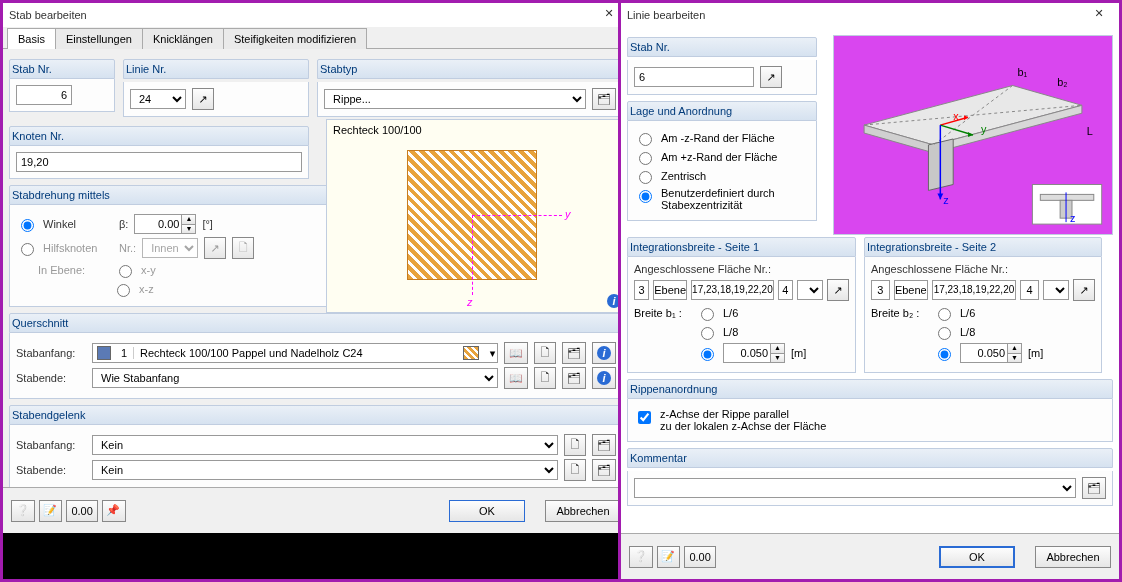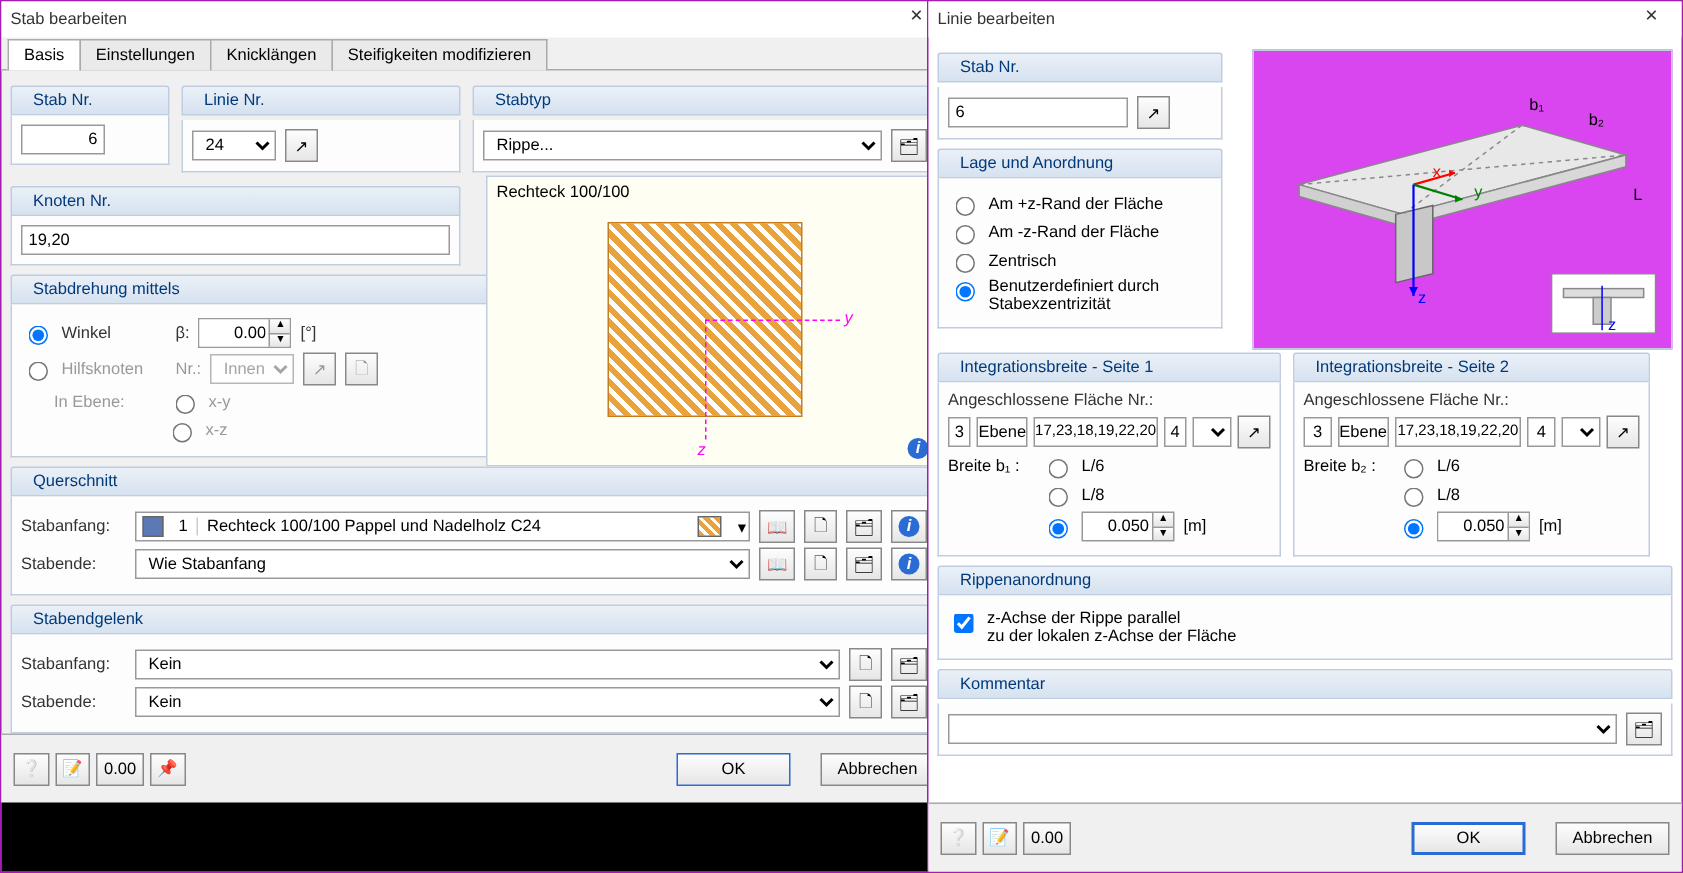--- a/index.html
+++ b/index.html
@@ -1,26 +1,26 @@
 <!DOCTYPE html>
 <html><head>
 <meta charset="utf-8">
 <style>
   * { box-sizing: border-box; font-family: "Segoe UI", Tahoma, sans-serif; font-size: 11px; }
   body { margin: 0; width: 1122px; height: 582px; background: #fff; overflow: hidden; }
-  .dialog { position: absolute; background: #f0f0f0; border: 1px solid #a21caf; }
+  .dialog { position: absolute; background: #f0f0f0; border: 3px solid #a21caf; }
   .dialog.left { left: 0; top: 0; width: 632px; height: 582px; }
   .dialog.right { left: 618px; top: 0; width: 504px; height: 582px; background:#fff;}
   .title-bar { height: 24px; line-height: 24px; padding-left: 6px; background: #fff; color: #333; position: relative; }
   .title-bar .close { position: absolute; right: 4px; top: 0; width: 32px; height: 22px; text-align: center; line-height: 20px; }
   .tabs { display: flex; border-bottom: 1px solid #aaa; background:#f0f0f0; padding-left:4px;}
   .tab { padding: 4px 10px; border: 1px solid #aaa; border-bottom: none; margin-right: -1px; background: #eaeaea; position: relative; top: 1px; }
   .tab.active { background: #fff; }
   .content { padding: 4px 6px; }
-  .panel-hdr { background: linear-gradient(#eaf0f7,#d6e2f0); color: #003a7a; padding: 3px 14px; border:1px solid #c0cde0; border-radius:2px 2px 0 0; margin-top:6px;}
+  .panel-hdr { background: linear-gradient(#eaf0f7,#d6e2f0); color: #003a7a; padding: 3px 2px; border:1px solid #c0cde0; border-radius:2px 2px 0 0; margin-top:6px;}
   .panel-body { border:1px solid #c0cde0; border-top:none; padding: 6px; background:#fdfdfd;}
   .row { display:flex; align-items:center; gap:6px; margin:3px 0;}
   .label { color:#333; }
   input.num { width:56px; height:20px; text-align:right; padding-right:4px; border:1px solid #999; background:#fff;}
   input.txt { height:20px; border:1px solid #999; background:#fff; padding: 0 4px;}
   select.sel { height:20px; border:1px solid #999; background:#fff; padding-left:4px;}
   .btn { height:22px; min-width:22px; border:1px solid #888; background:linear-gradient(#fdfdfd,#e6e6e6); display:inline-flex; align-items:center; justify-content:center; padding:0 4px; font-size:11px;}
   .footer { position:absolute; left:0; right:0; bottom:0; height:46px; border-top:1px solid #aaa; display:flex; align-items:center; justify-content:space-between; padding:0 8px; background:#f0f0f0;}
   .footer .btns { display:flex; gap:20px;}
   .ok { width:76px; height:22px; border:1px solid #2a6bd4; background:linear-gradient(#fdfdfd,#e6e6e6); }
@@ -211,25 +211,25 @@
     <div style="width:190px;display:inline-block;vertical-align:top;">
       <div class="panel-hdr">Stab Nr.</div>
       <div class="panel-body row">
         <input class="txt" style="width: 120px;" value="6">
         <span class="btn">↗</span>
       </div>
       <div class="panel-hdr">Lage und Anordnung</div>
       <div class="panel-body">
         <div class="row">
             <input type="radio" class="radio" style="">
+            <span>Am -z-Rand der Fläche</span>
+          </div>
+        <div class="row">
+            <input type="radio" class="radio" style="">
             <span>Am +z-Rand der Fläche</span>
-          </div>
-        <div class="row">
-            <input type="radio" class="radio" style="">
-            <span>Am -z-Rand der Fläche</span>
           </div>
         <div class="row">
             <input type="radio" class="radio" style="">
             <span>Zentrisch</span>
           </div>
         <div class="row" style="align-items:flex-start;">
             <input type="radio" class="radio" checked="" style="">
             <span><span>Benutzerdefiniert durch</span><br><span>Stabexzentrizität</span></span>
           </div>
       </div>

